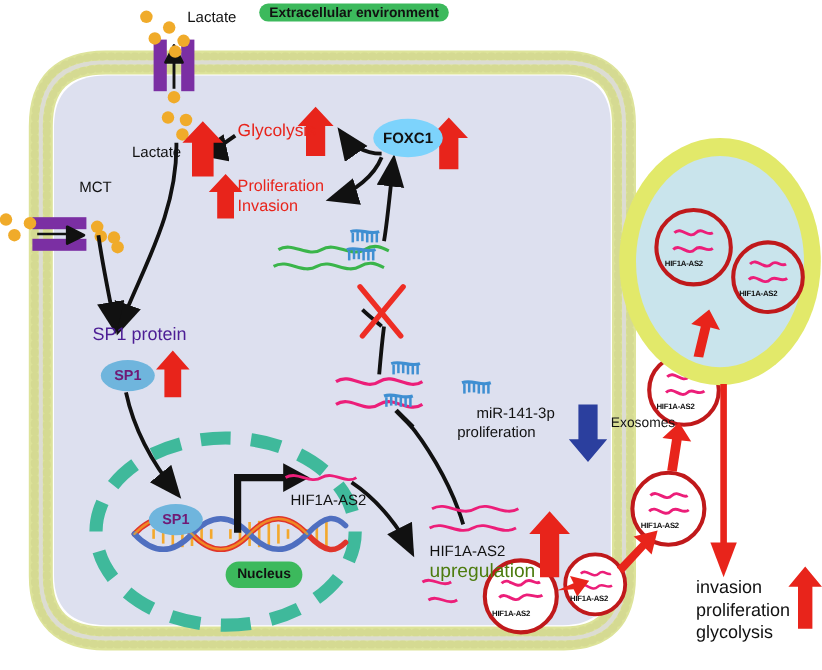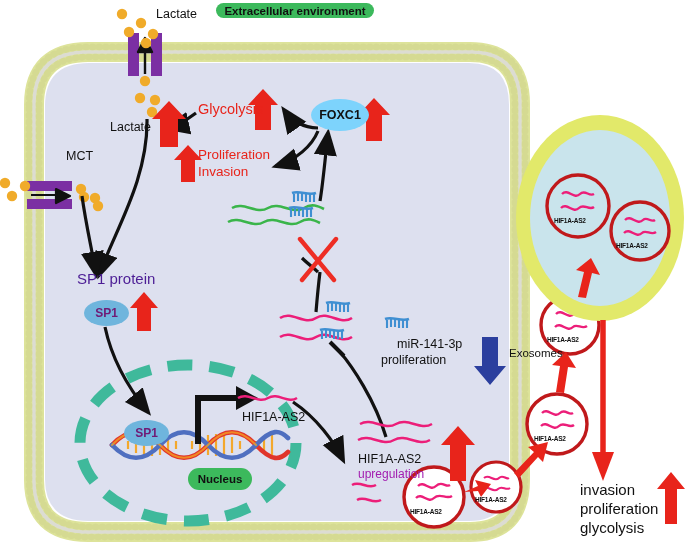--- a/index.html
+++ b/index.html
@@ -334,21 +334,21 @@
 
 
 <div class="lbl" style="left:381px;top:337px;font-size:12.5px;color:#111;padding-left:16px;">miR-141-3p</div>
 
 <div class="lbl" style="left:381px;top:353px;font-size:12.5px;color:#111;">proliferation</div>
 
 <div class="lbl" style="left:242px;top:410px;font-size:12.5px;color:#111;">HIF1A-AS2</div>
 
 <div class="lbl" style="left:358px;top:452px;font-size:12.5px;color:#111;">HIF1A-AS2</div>
 
-<div class="lbl" style="left:358px;top:468px;font-size:12px;color:#a21caf;">upregulation</div>
+<div class="lbl" style="left:358px;top:468px;font-size:16px;color:#4d7c0f;">upregulation</div>
 
 <div class="lbl" style="left:509px;top:347px;font-size:11.5px;color:#111;">Exosomes</div>
 
 
 <div class="lbl" style="left:580px;top:482px;font-size:15px;color:#111;">invasion</div>
 
 <div class="lbl" style="left:580px;top:501px;font-size:15px;color:#111;">proliferation</div>
 
 <div class="lbl" style="left:580px;top:520px;font-size:15px;color:#111;">glycolysis</div>
 

